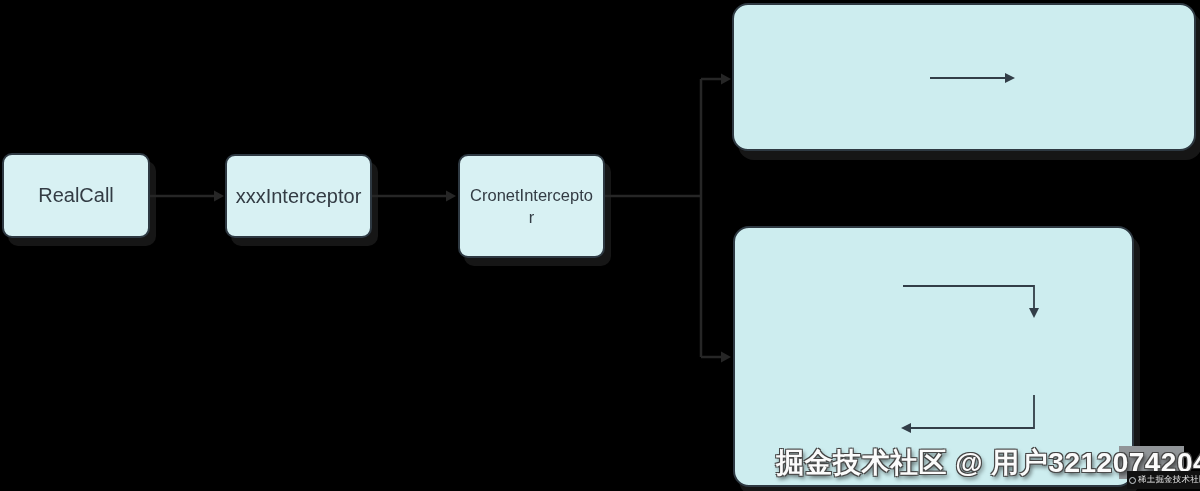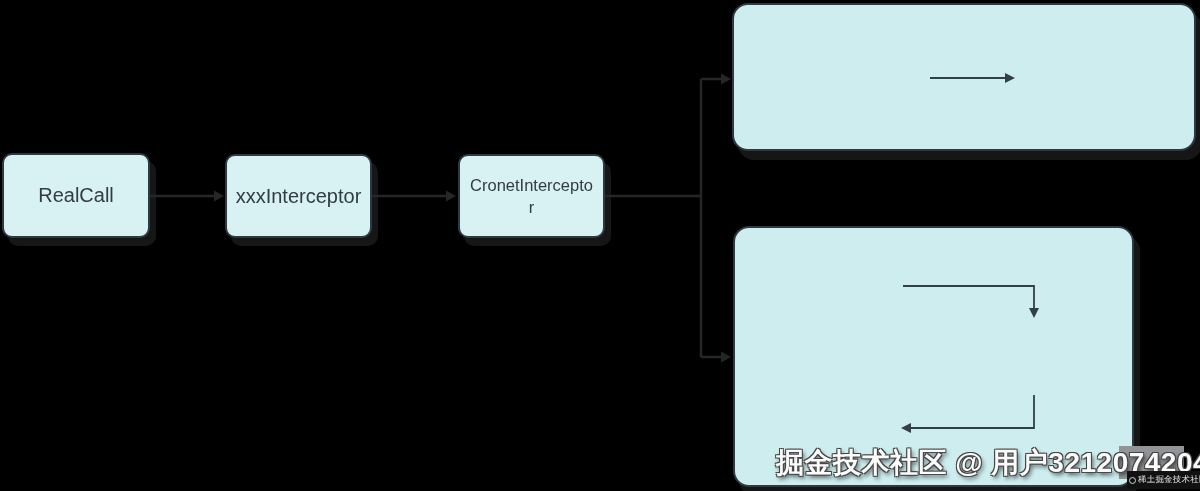--- a/index.html
+++ b/index.html
@@ -25,21 +25,21 @@
   #group-cronet{left:733px;top:226px;width:401px;height:261px;}
 
   .node{position:absolute;background:var(--node-fill);border:2.5px solid var(--node-border);
     border-radius:10px;display:flex;align-items:center;justify-content:center;text-align:center;
     color:var(--text);font-size:20px;line-height:1.35;z-index:3;padding:4px 8px;
     box-shadow:6px 8px 0 #161616;}
   .node .lbl{overflow-wrap:anywhere;}
 
   #node-realcall{left:2px;top:153px;width:148px;height:85px;}
   #node-xxxinterceptor{left:225px;top:154px;width:147px;height:84px;justify-content:center;}
-  #node-cronetinterceptor{left:458px;top:154px;width:147px;height:84px;font-size:16.5px;}
+  #node-cronetinterceptor{left:458px;top:154px;width:147px;height:104px;font-size:16.5px;}
 
   .wm-badge{position:absolute;left:1119px;top:446px;width:65px;height:33px;
     background:var(--watermark-badge-bg);z-index:8;}
   .wm-main{position:absolute;left:776px;top:444px;width:420px;height:38px;z-index:9;
     color:var(--watermark-text);font-size:28px;font-weight:700;letter-spacing:.5px;white-space:nowrap;
     text-shadow:1px 1px 0 #4a4a4a,-1px -1px 0 #444,1px -1px 0 #444,-1px 1px 0 #444,2px 3px 4px rgba(0,0,0,.65);}
   .wm-corner{position:absolute;left:1127px;top:471px;width:73px;height:18px;z-index:10;
     background:var(--corner-bar-bg);display:flex;align-items:center;gap:2px;padding:0 2px;}
   .wm-corner .dot{width:7px;height:7px;border-radius:50%;border:1px solid #cfd6d9;flex:0 0 auto;}
   .wm-corner .txt{color:var(--corner-text);font-size:8.5px;white-space:nowrap;letter-spacing:.2px;}

